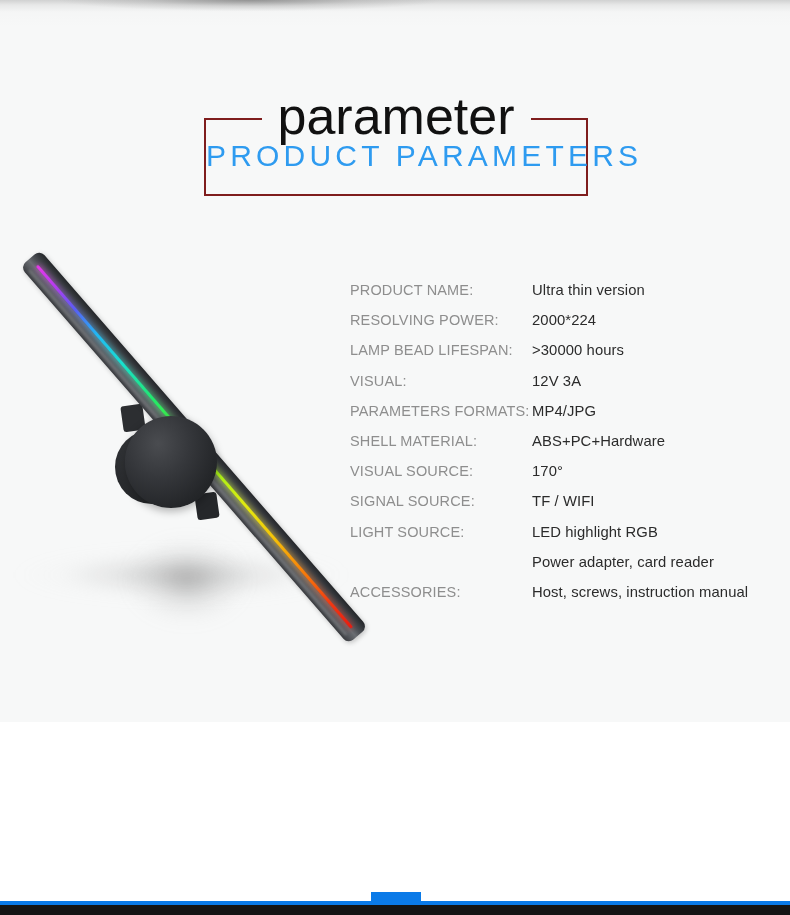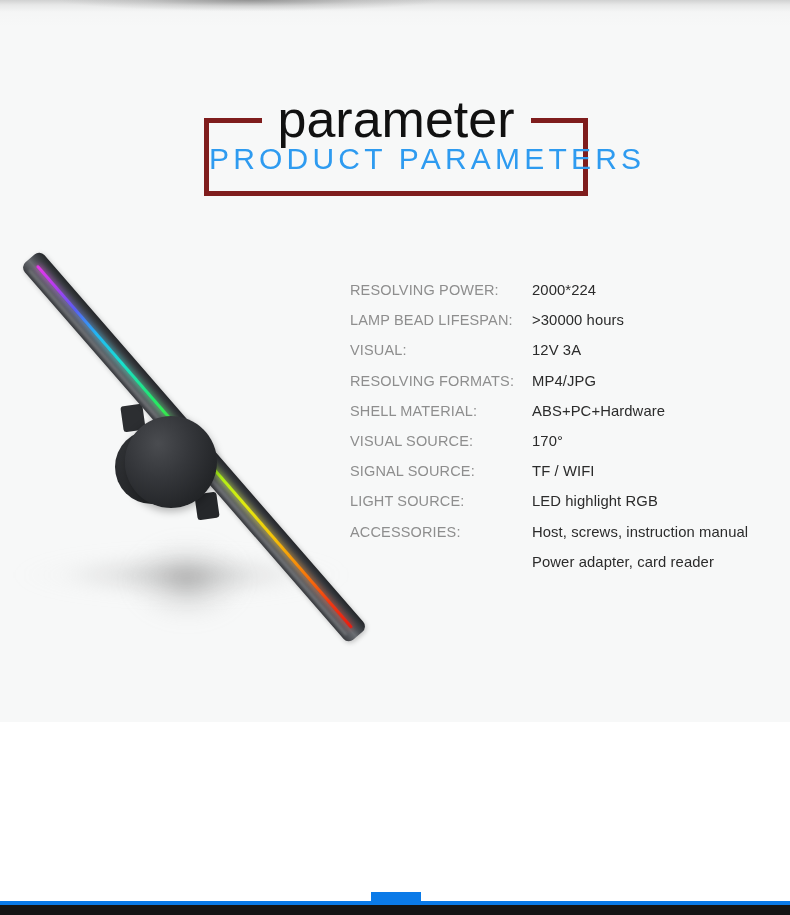--- a/index.html
+++ b/index.html
@@ -49,21 +49,21 @@
   .section-features {
     position: absolute;
     left: 0; top: 722px;
     width: 790px; height: 193px;
     background: #ffffff;
   }
 
   
   .banner {
     position: absolute;
-    border: 5px solid #7f1d1d;
+    border: 2px solid #7f1d1d;
     box-sizing: border-box;
     padding-left: 28px;
   }
   .banner-title {
     position: absolute;
     left: 0;
     width: 100%;
     text-align: center;
     color: #111111;
     line-height: 1;
@@ -329,58 +329,62 @@
   </div>
 
   <div class="banner" id="banner-parameters">
     <div class="banner-title"><span class="title-inner">parameter</span></div>
     <div class="banner-sub">PRODUCT PARAMETERS</div>
   </div>
 
   <div class="spec-list">
 
     <div class="spec-row">
+      <span class="spec-label">PRODUCT NAME:</span>
+      <span class="spec-value">Ultra thin version</span>
+    </div>
+    <div class="spec-row">
       <span class="spec-label">RESOLVING POWER:</span>
       <span class="spec-value">2000*224</span>
     </div>
     <div class="spec-row">
       <span class="spec-label">LAMP BEAD LIFESPAN:</span>
       <span class="spec-value">&gt;30000 hours</span>
     </div>
     <div class="spec-row">
       <span class="spec-label">VISUAL:</span>
       <span class="spec-value">12V  3A</span>
     </div>
     <div class="spec-row">
-      <span class="spec-label">RESOLVING FORMATS:</span>
+      <span class="spec-label">PARAMETERS FORMATS:</span>
       <span class="spec-value">MP4/JPG</span>
     </div>
     <div class="spec-row">
       <span class="spec-label">SHELL MATERIAL:</span>
       <span class="spec-value">ABS+PC+Hardware</span>
     </div>
     <div class="spec-row">
       <span class="spec-label">VISUAL SOURCE:</span>
       <span class="spec-value">170°</span>
     </div>
     <div class="spec-row">
       <span class="spec-label">SIGNAL SOURCE:</span>
       <span class="spec-value">TF / WIFI</span>
     </div>
     <div class="spec-row">
       <span class="spec-label">LIGHT SOURCE:</span>
       <span class="spec-value">LED highlight RGB</span>
     </div>
     <div class="spec-row">
+      <span class="spec-label"></span>
+      <span class="spec-value">Power adapter, card reader</span>
+    </div>
+    <div class="spec-row">
       <span class="spec-label">ACCESSORIES:</span>
       <span class="spec-value">Host, screws, instruction manual</span>
-    </div>
-    <div class="spec-row">
-      <span class="spec-label"></span>
-      <span class="spec-value">Power adapter, card reader</span>
     </div>
 
   </div>
 </div>
 
 <div class="section-features">
   
 </div>
 
 <div class="footer-line"></div>

